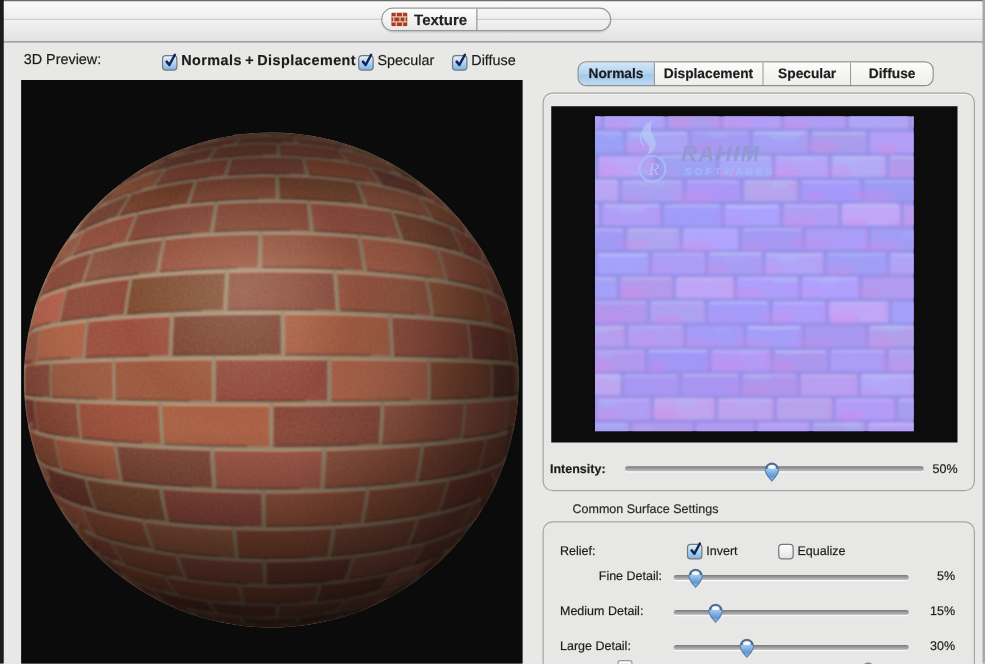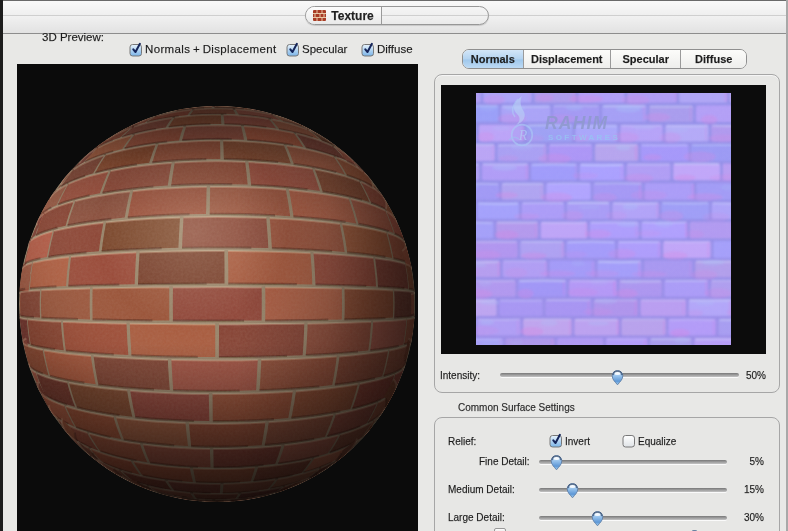--- a/index.html
+++ b/index.html
@@ -11,33 +11,33 @@
 <div class="abs" style="left:0;top:0;width:788px;height:1px;background:#6a6a6a"></div>
 <div class="abs" style="left:305px;top:6px;width:184px;height:19px;border:1px solid #979797;border-radius:9.5px;overflow:hidden;box-shadow:0 1px 1px rgba(0,0,0,0.15);display:flex">
 <div style="width:76px;height:100%;background:linear-gradient(180deg,#fdfdfd,#e9e9e9);display:flex;align-items:center;justify-content:center;border-right:1px solid #9a9a9a">
 <svg width="13" height="11" style="margin-right:5px">
           <rect width="13" height="11" rx="1" fill="#a83b25"></rect>
 <path d="M0,3.5 H13 M0,7.5 H13 M4,0 V3.5 M9,0 V3.5 M2,3.5 V7.5 M7,3.5 V7.5 M11,3.5 V7.5 M4,7.5 V11 M9,7.5 V11" stroke="#e9c9a8" stroke-width="1"></path>
         </svg>
 <span style="font-size:12px;font-weight:700;color:#232323">Texture</span>
       </div>
     </div>
-<div style="position:absolute;left:19px;top:31px;font-size:11.5px;color:#1c1c1c;font-weight:400;white-space:nowrap;margin-left:23px;">3D Preview:</div>
+<div style="position:absolute;left:19px;top:42px;font-size:11.5px;color:#1c1c1c;font-weight:400;white-space:nowrap;">3D Preview:</div>
 <svg style="position:absolute;left:129px;top:41px" width="14" height="16">
       <defs>
         <linearGradient id="cba" x1="0" y1="0" x2="0" y2="1">
 <stop offset="0" stop-color="#e8f3fc"></stop>
           <stop offset="0.5" stop-color="#b2d4f2"></stop>
           <stop offset="1" stop-color="#7ab4e8"></stop>
         </linearGradient>
       </defs>
 <rect x="1" y="3.5" width="11.5" height="11.5" rx="2.6" fill="url(#cba)" stroke="#787878" stroke-width="1"></rect>
       <path d="M4.3,8.3 L6.5,11 L10.9,2.8" stroke="#15255a" stroke-width="2.0" fill="none" stroke-linecap="round" stroke-linejoin="round"></path>
     </svg>
-<div style="position:absolute;left:145px;top:43px;font-size:11.5px;color:#1c1c1c;font-weight:400;white-space:nowrap;letter-spacing:0.35px;">Normals + Displacement</div>
+<div style="position:absolute;left:145px;top:43px;font-size:11.5px;color:#1c1c1c;font-weight:700;white-space:nowrap;letter-spacing:0.35px;">Normals + Displacement</div>
 <svg style="position:absolute;left:286px;top:41px" width="14" height="16">
       <defs>
         <linearGradient id="cbb" x1="0" y1="0" x2="0" y2="1">
 <stop offset="0" stop-color="#e8f3fc"></stop>
           <stop offset="0.5" stop-color="#b2d4f2"></stop>
           <stop offset="1" stop-color="#7ab4e8"></stop>
         </linearGradient>
       </defs>
 <rect x="1" y="3.5" width="11.5" height="11.5" rx="2.6" fill="url(#cbb)" stroke="#787878" stroke-width="1"></rect>
       <path d="M4.3,8.3 L6.5,11 L10.9,2.8" stroke="#15255a" stroke-width="2.0" fill="none" stroke-linecap="round" stroke-linejoin="round"></path>
@@ -1000,21 +1000,21 @@
 <path d="M42,6 C36,13 35,19 39,24" stroke="rgba(175,205,245,0.55)" stroke-width="1.5" fill="none"></path>
 <circle cx="46" cy="42" r="10.3" stroke="rgba(170,200,244,0.65)" stroke-width="1.7" fill="rgba(130,150,228,0.15)"></circle>
 <text x="47" y="47" font-family="Liberation Serif, serif" font-size="14" font-style="italic" fill="rgba(178,208,246,0.7)" text-anchor="middle">R</text>
 <path d="M33,47 q5,-5 10,-1" stroke="rgba(158,192,240,0.6)" stroke-width="1.3" fill="none"></path>
 <text x="69" y="36" font-family="Liberation Sans, sans-serif" font-size="17.5" font-weight="bold" font-style="italic" fill="rgba(142,152,205,0.88)" letter-spacing="1.2">RAHIM</text>
 <text x="72" y="47" font-family="Liberation Sans, sans-serif" font-size="8" font-weight="bold" fill="rgba(150,195,242,0.85)" letter-spacing="2.4">SOFTWARES</text>
 </g>
 </svg>
 </div>
     </div>
-<div style="position:absolute;left:440px;top:370px;font-size:10px;color:#1c1c1c;font-weight:400;white-space:nowrap;">Intensity:</div>
+<div style="position:absolute;left:440px;top:370px;font-size:10px;color:#1c1c1c;font-weight:700;white-space:nowrap;">Intensity:</div>
 <div style="position:absolute;left:500px;top:373px;width:239px;height:4px;border-radius:2px;background:linear-gradient(180deg,#787878 0%,#9a9a9a 45%,#c4c4c4 100%);box-shadow:0 1px 0 rgba(255,255,255,0.8)"></div>
 <svg style="position:absolute;left:611.0px;top:368.5px" width="13" height="17">
       <defs>
 <linearGradient id="thi" x1="0" y1="0" x2="0" y2="1">
 <stop offset="0" stop-color="#dceefb"></stop>
           <stop offset="0.35" stop-color="#9cc6ee"></stop>
 <stop offset="0.75" stop-color="#5d97d6"></stop>
           <stop offset="1" stop-color="#a8d2f0"></stop>
         </linearGradient>
       </defs>

